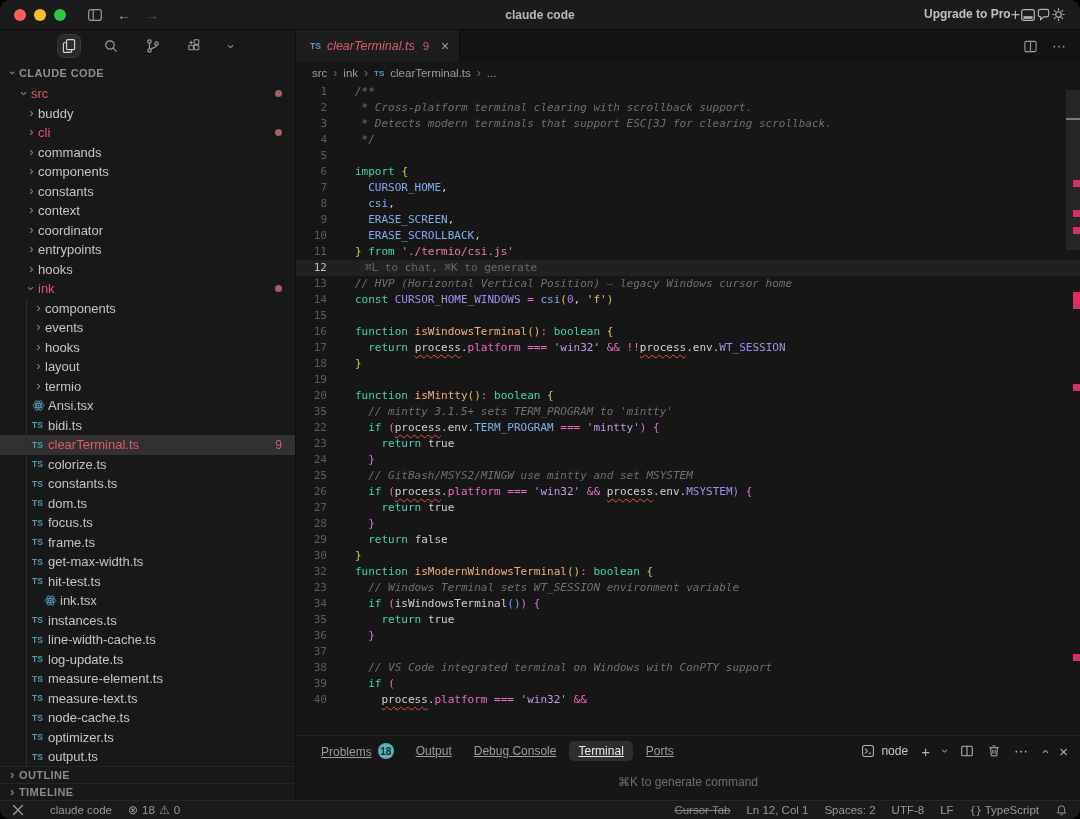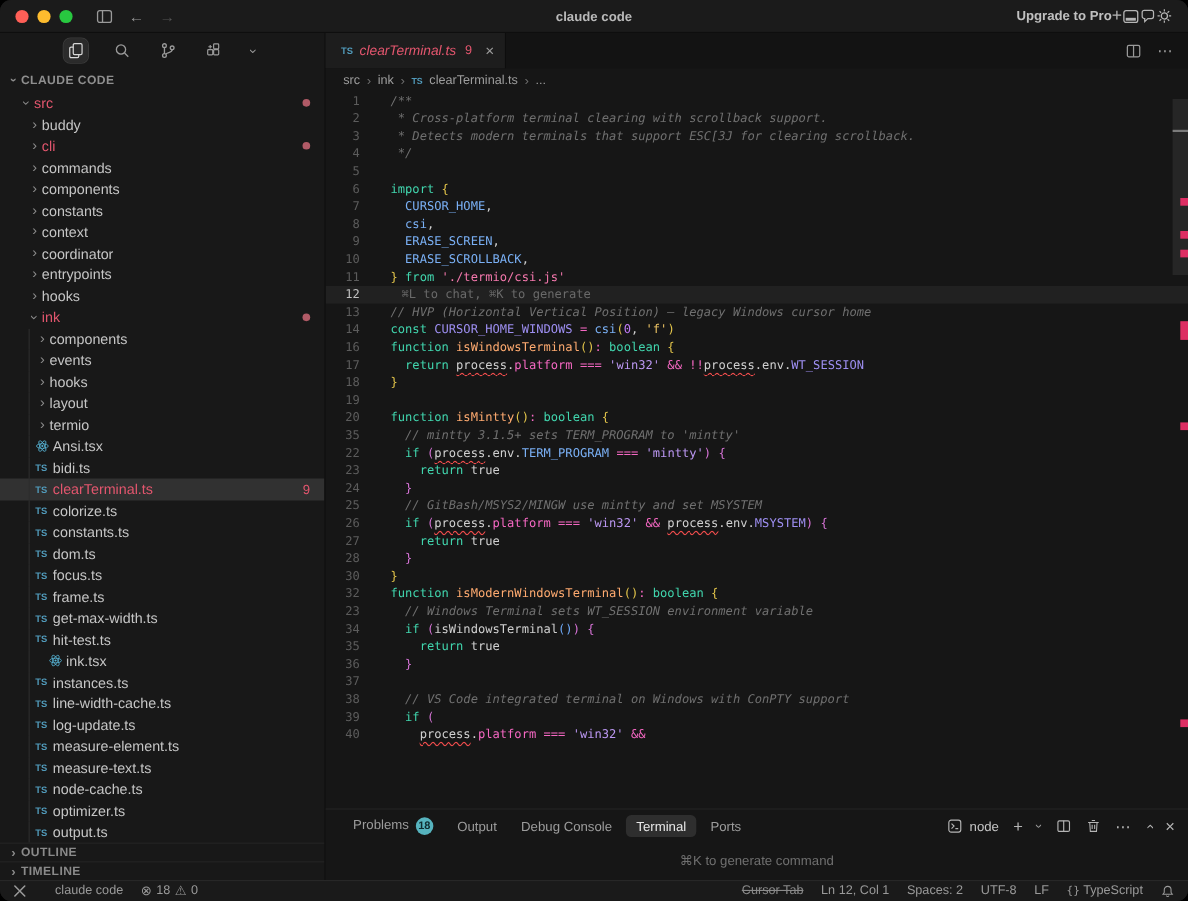--- a/index.html
+++ b/index.html
@@ -74,21 +74,21 @@
   .tk-b3{color:var(--tok-b3)} .tk-t{color:var(--tok-t)}
   .tk-e{color:var(--tok-e);text-decoration:underline wavy #f14c4c 1px;text-underline-offset:3px;}
   .vscroll{position:absolute;top:0;right:0;width:14px;height:100%;}
   .vthumb{position:absolute;left:0;right:0;top:6px;height:160px;background:rgba(255,255,255,0.07);}
   .vline{position:absolute;left:0;right:0;top:34px;height:2px;background:#8a8a8a;opacity:.8;}
   .rmark{position:absolute;right:0;width:7px;background:#dd2e63;}
 
   
   .panel{height:65px;border-top:1px solid #242424;background:#161616;display:flex;flex-direction:column;}
   .panel-tabs{height:28px;display:flex;align-items:center;gap:4px;padding:2px 12px 0 16px;font-size:12px;color:#9c9c9c;}
-  .ptab{padding:3px 9px;border-radius:5px;display:flex;align-items:flex-start;gap:6px;white-space:nowrap;}
+  .ptab{padding:3px 9px;border-radius:5px;display:flex;align-items:flex-end;gap:6px;white-space:nowrap;text-decoration:underline;}
   .ptab.active{background:#2e2e2e;color:#e8e8e8;}
   .pbadge{background:#56b3be;color:#0f2b2f;font-size:10px;font-weight:700;border-radius:50%;
     width:16px;height:16px;display:flex;align-items:center;justify-content:center;}
   .panel-actions{margin-left:auto;display:flex;align-items:center;gap:13px;color:#b5b5b5;}
   .pshell{display:flex;align-items:center;gap:6px;font-size:12px;color:#c5c5c5;}
   .pa-plus{font-size:15px;line-height:1;}
   .pa-chev{font-size:12px;display:inline-block;transform:rotate(90deg);color:#9a9a9a;}
   .pa-up{font-size:13px;display:inline-block;transform:rotate(-90deg);color:#b5b5b5;}
   .pa-x{font-size:15px;}
   .pa-more{font-size:14px;letter-spacing:1px;}
@@ -433,33 +433,35 @@
             <div class="cl"><span class="lnum">5</span><span class="ctext"></span></div>
             <div class="cl"><span class="lnum">6</span><span class="ctext"><span class="tk-k">import</span><span class="tk-t"> </span><span class="tk-b1">{</span></span></div>
             <div class="cl"><span class="lnum">7</span><span class="ctext"><span class="tk-t">  </span><span class="tk-v">CURSOR_HOME</span><span class="tk-t">,</span></span></div>
             <div class="cl"><span class="lnum">8</span><span class="ctext"><span class="tk-t">  </span><span class="tk-v">csi</span><span class="tk-t">,</span></span></div>
             <div class="cl"><span class="lnum">9</span><span class="ctext"><span class="tk-t">  </span><span class="tk-v">ERASE_SCREEN</span><span class="tk-t">,</span></span></div>
             <div class="cl"><span class="lnum">10</span><span class="ctext"><span class="tk-t">  </span><span class="tk-v">ERASE_SCROLLBACK</span><span class="tk-t">,</span></span></div>
             <div class="cl"><span class="lnum">11</span><span class="ctext"><span class="tk-b1">}</span><span class="tk-t"> </span><span class="tk-k">from</span><span class="tk-t"> </span><span class="tk-sp">'./termio/csi.js'</span></span></div>
             <div class="cl cur"><span class="lnum">12</span><span class="ctext"><span class="ghost">⌘L to chat, ⌘K to generate</span></span></div>
             <div class="cl"><span class="lnum">13</span><span class="ctext"><span class="tk-c">// HVP (Horizontal Vertical Position) — legacy Windows cursor home</span></span></div>
             <div class="cl"><span class="lnum">14</span><span class="ctext"><span class="tk-k">const</span><span class="tk-t"> </span><span class="tk-vp">CURSOR_HOME_WINDOWS</span><span class="tk-t"> </span><span class="tk-o">=</span><span class="tk-t"> </span><span class="tk-v">csi</span><span class="tk-b1">(</span><span class="tk-n">0</span><span class="tk-t">, </span><span class="tk-sy">'f'</span><span class="tk-b1">)</span></span></div>
+            <div class="cl"><span class="lnum">15</span><span class="ctext"></span></div>
             <div class="cl"><span class="lnum">16</span><span class="ctext"><span class="tk-k">function</span><span class="tk-t"> </span><span class="tk-fn">isWindowsTerminal</span><span class="tk-b1">()</span><span class="tk-o">:</span><span class="tk-t"> </span><span class="tk-k">boolean</span><span class="tk-t"> </span><span class="tk-b1">{</span></span></div>
             <div class="cl"><span class="lnum">17</span><span class="ctext"><span class="tk-t">  </span><span class="tk-k">return</span><span class="tk-t"> </span><span class="tk-e">process</span><span class="tk-t">.</span><span class="tk-p">platform</span><span class="tk-t"> </span><span class="tk-o">===</span><span class="tk-t"> </span><span class="tk-sl">'win32'</span><span class="tk-t"> </span><span class="tk-o">&amp;&amp;</span><span class="tk-t"> </span><span class="tk-o">!!</span><span class="tk-e">process</span><span class="tk-t">.env.</span><span class="tk-vp">WT_SESSION</span></span></div>
             <div class="cl"><span class="lnum">18</span><span class="ctext"><span class="tk-b1">}</span></span></div>
             <div class="cl"><span class="lnum">19</span><span class="ctext"></span></div>
             <div class="cl"><span class="lnum">20</span><span class="ctext"><span class="tk-k">function</span><span class="tk-t"> </span><span class="tk-fn">isMintty</span><span class="tk-b1">()</span><span class="tk-o">:</span><span class="tk-t"> </span><span class="tk-k">boolean</span><span class="tk-t"> </span><span class="tk-b1">{</span></span></div>
             <div class="cl"><span class="lnum">35</span><span class="ctext"><span class="tk-t">  </span><span class="tk-c">// mintty 3.1.5+ sets TERM_PROGRAM to 'mintty'</span></span></div>
             <div class="cl"><span class="lnum">22</span><span class="ctext"><span class="tk-t">  </span><span class="tk-k">if</span><span class="tk-t"> </span><span class="tk-b2">(</span><span class="tk-e">process</span><span class="tk-t">.env.</span><span class="tk-v">TERM_PROGRAM</span><span class="tk-t"> </span><span class="tk-o">===</span><span class="tk-t"> </span><span class="tk-sl">'mintty'</span><span class="tk-b2">)</span><span class="tk-t"> </span><span class="tk-b2">{</span></span></div>
             <div class="cl"><span class="lnum">23</span><span class="ctext"><span class="tk-t">    </span><span class="tk-k">return</span><span class="tk-t"> </span><span class="tk-t">true</span></span></div>
             <div class="cl"><span class="lnum">24</span><span class="ctext"><span class="tk-t">  </span><span class="tk-b2">}</span></span></div>
             <div class="cl"><span class="lnum">25</span><span class="ctext"><span class="tk-t">  </span><span class="tk-c">// GitBash/MSYS2/MINGW use mintty and set MSYSTEM</span></span></div>
             <div class="cl"><span class="lnum">26</span><span class="ctext"><span class="tk-t">  </span><span class="tk-k">if</span><span class="tk-t"> </span><span class="tk-b2">(</span><span class="tk-e">process</span><span class="tk-t">.</span><span class="tk-p">platform</span><span class="tk-t"> </span><span class="tk-o">===</span><span class="tk-t"> </span><span class="tk-sl">'win32'</span><span class="tk-t"> </span><span class="tk-o">&amp;&amp;</span><span class="tk-t"> </span><span class="tk-e">process</span><span class="tk-t">.env.</span><span class="tk-vp">MSYSTEM</span><span class="tk-b2">)</span><span class="tk-t"> </span><span class="tk-b2">{</span></span></div>
             <div class="cl"><span class="lnum">27</span><span class="ctext"><span class="tk-t">    </span><span class="tk-k">return</span><span class="tk-t"> </span><span class="tk-t">true</span></span></div>
             <div class="cl"><span class="lnum">28</span><span class="ctext"><span class="tk-t">  </span><span class="tk-b2">}</span></span></div>
+            <div class="cl"><span class="lnum">29</span><span class="ctext"><span class="tk-t">  </span><span class="tk-k">return</span><span class="tk-t"> </span><span class="tk-t">false</span></span></div>
             <div class="cl"><span class="lnum">30</span><span class="ctext"><span class="tk-b1">}</span></span></div>
             <div class="cl"><span class="lnum">32</span><span class="ctext"><span class="tk-k">function</span><span class="tk-t"> </span><span class="tk-fn">isModernWindowsTerminal</span><span class="tk-b1">()</span><span class="tk-o">:</span><span class="tk-t"> </span><span class="tk-k">boolean</span><span class="tk-t"> </span><span class="tk-b1">{</span></span></div>
             <div class="cl"><span class="lnum">23</span><span class="ctext"><span class="tk-t">  </span><span class="tk-c">// Windows Terminal sets WT_SESSION environment variable</span></span></div>
             <div class="cl"><span class="lnum">34</span><span class="ctext"><span class="tk-t">  </span><span class="tk-k">if</span><span class="tk-t"> </span><span class="tk-b2">(</span><span class="tk-t">isWindowsTerminal</span><span class="tk-b3">()</span><span class="tk-b2">)</span><span class="tk-t"> </span><span class="tk-b2">{</span></span></div>
             <div class="cl"><span class="lnum">35</span><span class="ctext"><span class="tk-t">    </span><span class="tk-k">return</span><span class="tk-t"> </span><span class="tk-t">true</span></span></div>
             <div class="cl"><span class="lnum">36</span><span class="ctext"><span class="tk-t">  </span><span class="tk-b2">}</span></span></div>
             <div class="cl"><span class="lnum">37</span><span class="ctext"></span></div>
             <div class="cl"><span class="lnum">38</span><span class="ctext"><span class="tk-t">  </span><span class="tk-c">// VS Code integrated terminal on Windows with ConPTY support</span></span></div>
             <div class="cl"><span class="lnum">39</span><span class="ctext"><span class="tk-t">  </span><span class="tk-k">if</span><span class="tk-t"> </span><span class="tk-b2">(</span></span></div>
             <div class="cl"><span class="lnum">40</span><span class="ctext"><span class="tk-t">    </span><span class="tk-e">process</span><span class="tk-t">.</span><span class="tk-p">platform</span><span class="tk-t"> </span><span class="tk-o">===</span><span class="tk-t"> </span><span class="tk-sl">'win32'</span><span class="tk-t"> </span><span class="tk-o">&amp;&amp;</span></span></div>

